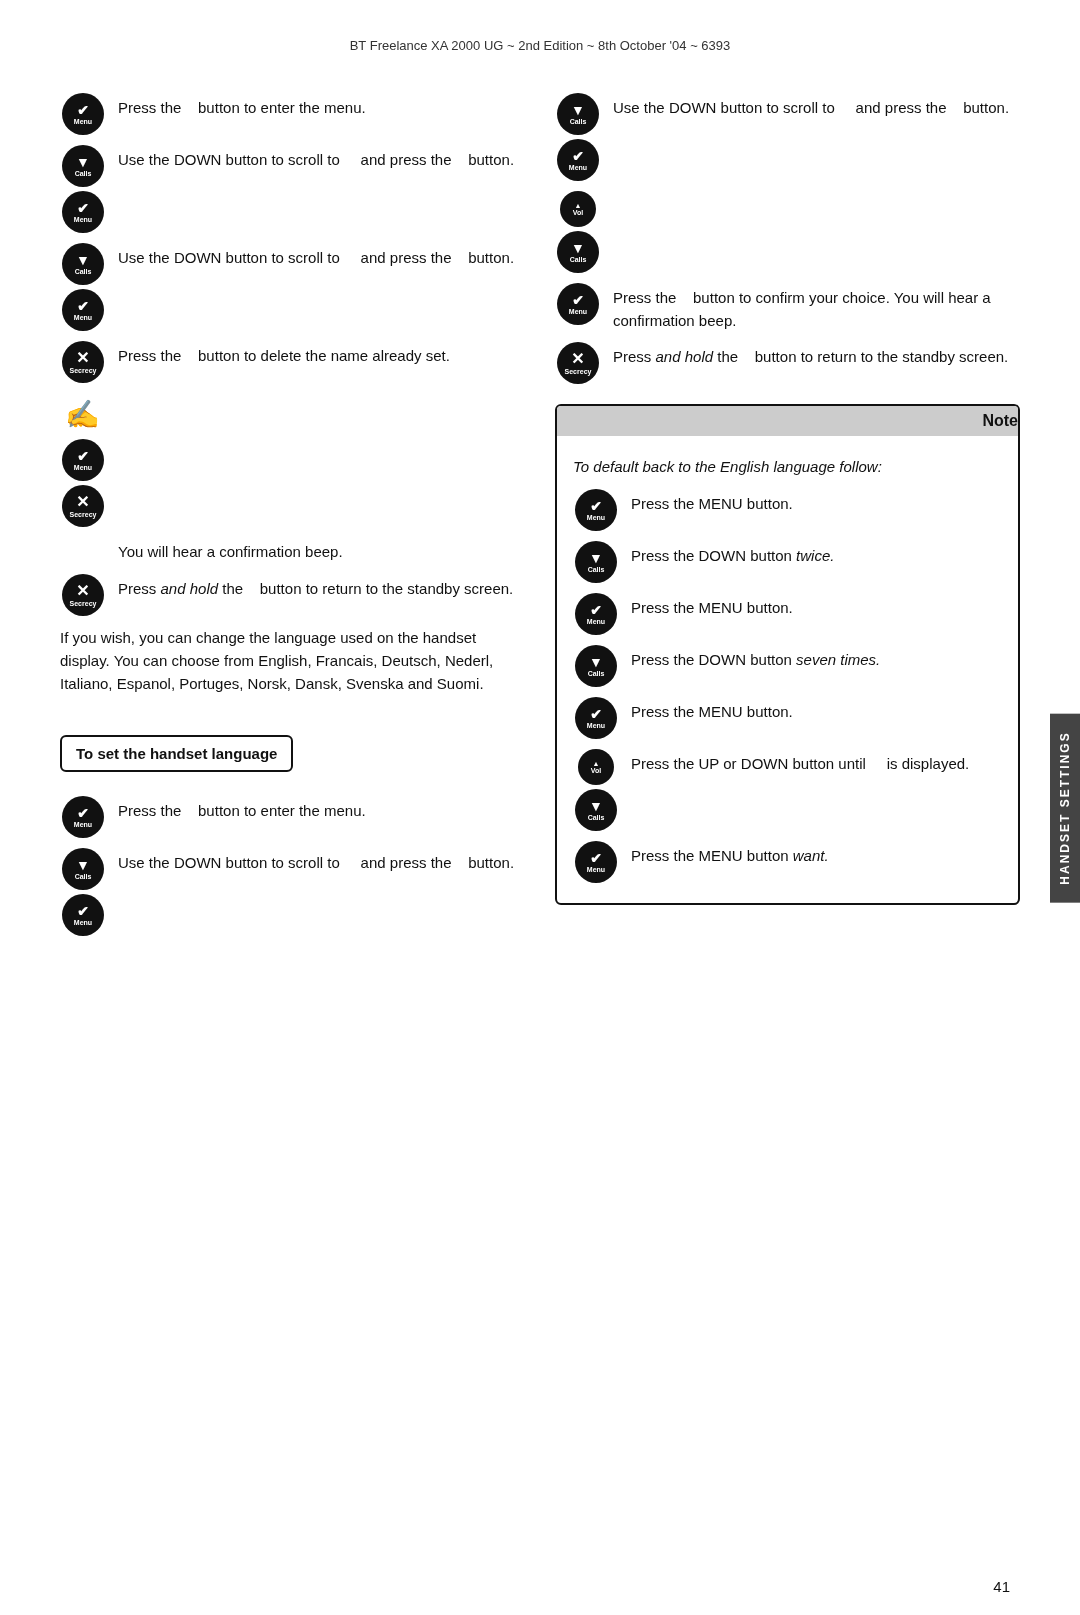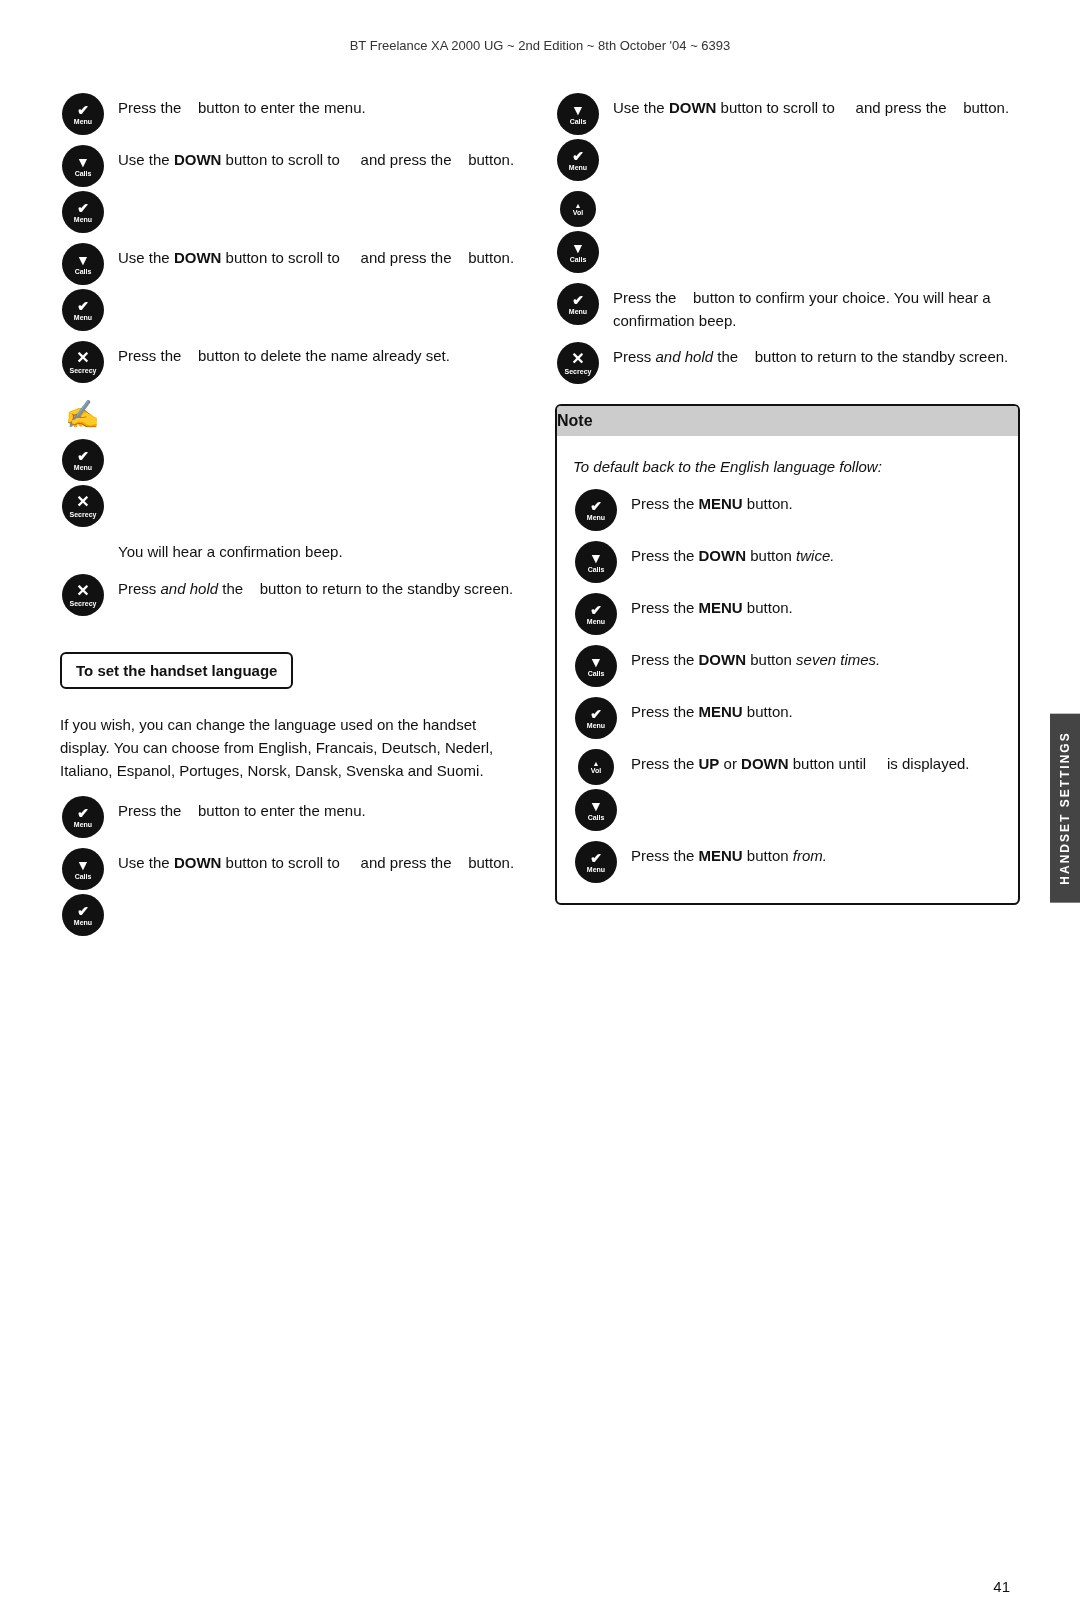--- a/index.html
+++ b/index.html
@@ -80,21 +80,21 @@
       align-items: center;
       gap: 4px;
       min-width: 46px;
     }
     .step-text {
       flex: 1;
       padding-top: 4px;
       line-height: 1.5;
     }
     .step-text b, .step-text strong {
-      font-weight: bold;
+      font-weight: normal;
     }
     
     .section-box {
       border: 2px solid #111;
       border-radius: 6px;
       padding: 8px 14px;
       margin-bottom: 14px;
       margin-top: 8px;
       display: inline-block;
     }
@@ -104,21 +104,21 @@
     }
     
     .note-box {
       border: 2px solid #111;
       border-radius: 6px;
       margin-bottom: 14px;
       overflow: hidden;
     }
     .note-box-header {
       background: #ccc;
-      text-align: left;
+      text-align: right;
       font-weight: bold;
       font-size: 16px;
       padding: 6px 0;
     }
     .note-box-body {
       padding: 10px 16px;
       margin-top: 10px;
     }
     .note-italic {
       font-style: italic;
@@ -248,30 +248,30 @@
         <div class="icon-btn x-btn">
           <span class="icon-symbol" style="font-size:16px;">✕</span>
           <span class="icon-label">Secrecy</span>
         </div>
       </div>
       <div class="step-text">
         Press <em>and hold</em> the &nbsp;&nbsp; button to return to the standby screen.
       </div>
     </div>
 
+    <div style="margin-bottom:14px; line-height:1.55;">
+      <span>If you wish, you can change the language used on the handset display. You can choose from English, Francais, Deutsch, Nederl, Italiano, Espanol, Portuges, Norsk, Dansk, Svenska and Suomi.</span>
+    </div>
+
     <div style="margin: 18px 0 10px 0;">
       <div class="section-box">
         <span class="section-box-label">To set the handset language</span>
       </div>
     </div>
 
-    <div style="margin-bottom:14px; line-height:1.55;">
-      <span>If you wish, you can change the language used on the handset display. You can choose from English, Francais, Deutsch, Nederl, Italiano, Espanol, Portuges, Norsk, Dansk, Svenska and Suomi.</span>
-    </div>
-
     <div class="step-row">
       <div class="step-icons">
         <div class="icon-btn menu-btn">
           <span class="icon-symbol">✔</span>
           <span class="icon-label">Menu</span>
         </div>
       </div>
       <div class="step-text">
         Press the &nbsp;&nbsp; button to enter the menu.
       </div>
@@ -436,21 +436,21 @@
         </div>
 
         <div class="step-row">
           <div class="step-icons">
             <div class="icon-btn menu-btn">
               <span class="icon-symbol">✔</span>
               <span class="icon-label">Menu</span>
             </div>
           </div>
           <div class="step-text">
-            Press the <strong>MENU</strong> button <em>from.</em>
+            Press the <strong>MENU</strong> button <em>want.</em>
           </div>
         </div>
 
       </div>
     </div>
 
   </div>
 
 </div>
 

